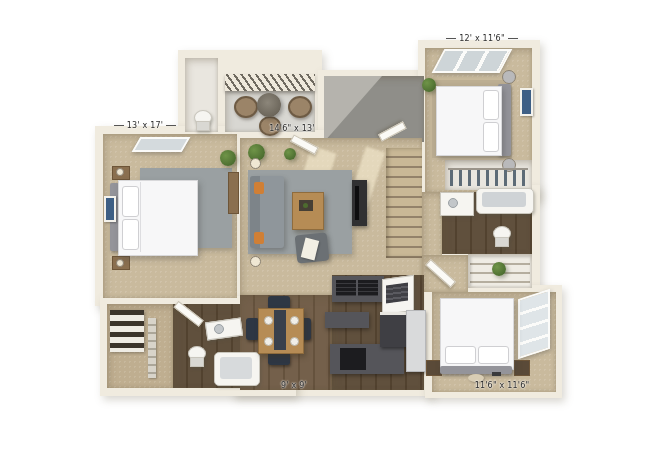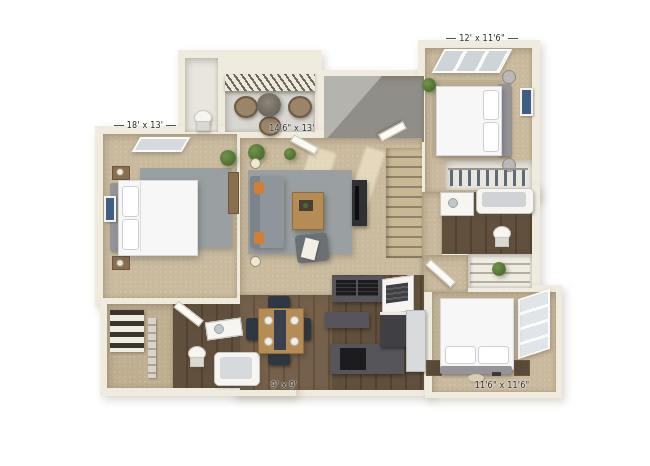--- a/index.html
+++ b/index.html
@@ -186,19 +186,19 @@
   <div class="window-persp" style="left:518px;top:294px;width:28px;height:56px;transform:skewY(-18deg);background:repeating-linear-gradient(180deg,#dfe5e8 0 12px,#fbfbf9 12px 15px);"></div>
   <div class="nightstand" style="left:426px;top:360px;width:14px;height:14px;background:#5a4a38;"></div>
   <div class="nightstand" style="left:514px;top:360px;width:14px;height:14px;background:#5a4a38;"></div>
   <div class="bed" style="left:440px;top:298px;width:72px;height:70px;"></div>
   <div class="pillow" style="left:445px;top:346px;width:29px;height:16px;"></div>
   <div class="pillow" style="left:478px;top:346px;width:29px;height:16px;"></div>
   <div class="headboard" style="left:440px;top:366px;width:72px;height:8px;"></div>
   <div class="abs" style="left:468px;top:374px;width:16px;height:8px;border-radius:50%;background:#d9cdb4;box-shadow:1px 1px 2px rgba(0,0,0,.25);"></div>
   <div class="abs" style="left:492px;top:372px;width:9px;height:4px;background:#3a3a3c;"></div>
 
-  <div class="label" style="left:103px;top:121px;width:84px;"><span class="dash"></span><span>18' x 13'</span><span class="dash"></span></div>
+  <div class="label" style="left:103px;top:121px;width:84px;"><span class="dash"></span><span>13' x 17'</span><span class="dash"></span></div>
   <div class="label" style="left:252px;top:124px;width:80px;"><span>14'6" x 13'</span></div>
   <div class="label" style="left:442px;top:34px;width:80px;"><span class="dash"></span><span>12' x 11'6"</span><span class="dash"></span></div>
-  <div class="label" style="left:258px;top:381px;width:52px;"><span>9' x 9'</span></div>
+  <div class="label" style="left:268px;top:381px;width:52px;"><span>9' x 9'</span></div>
   <div class="label" style="left:458px;top:381px;width:88px;"><span>11'6" x 11'6"</span></div>
 
 </div>
 
 </body></html>

